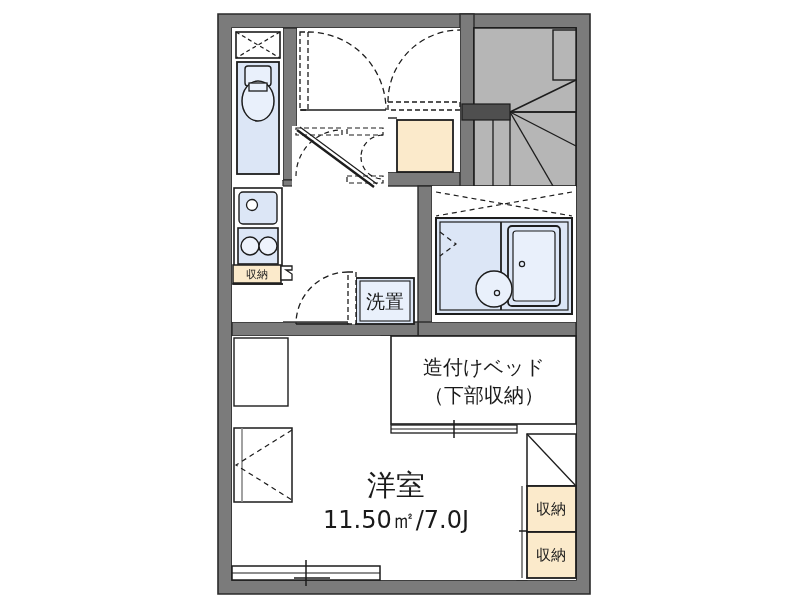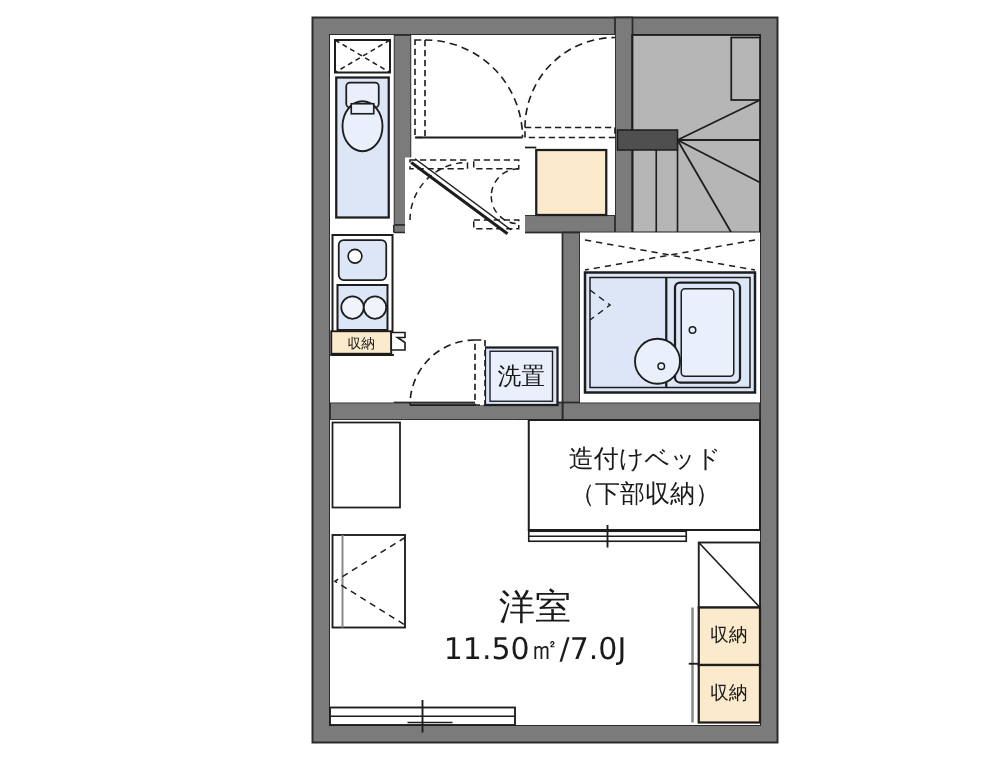--- a/index.html
+++ b/index.html
@@ -1,18 +1,18 @@
 <!DOCTYPE html>
 <html><head>
 <meta charset="utf-8">
 <style>
   html,body{margin:0;padding:0;background:#ffffff;}
   body{width:800px;height:608px;overflow:hidden;
        font-family:"Liberation Sans","DejaVu Sans",sans-serif;}
-  #plan-root{position:relative;width:680px;height:608px;background:#ffffff;padding-left:32px;}
+  #plan-root{position:relative;width:680px;height:608px;background:#ffffff;}
   svg{display:block;}
   .lbl{font-family:"DejaVu Sans","Liberation Sans",sans-serif;
        fill:#1a1a1a;text-anchor:middle;dominant-baseline:middle;}
 </style>
 </head>
 <body>
 
 <div id="plan-root">
   <svg id="plan-svg" width="800" height="608" viewBox="0 0 800 608">
 

